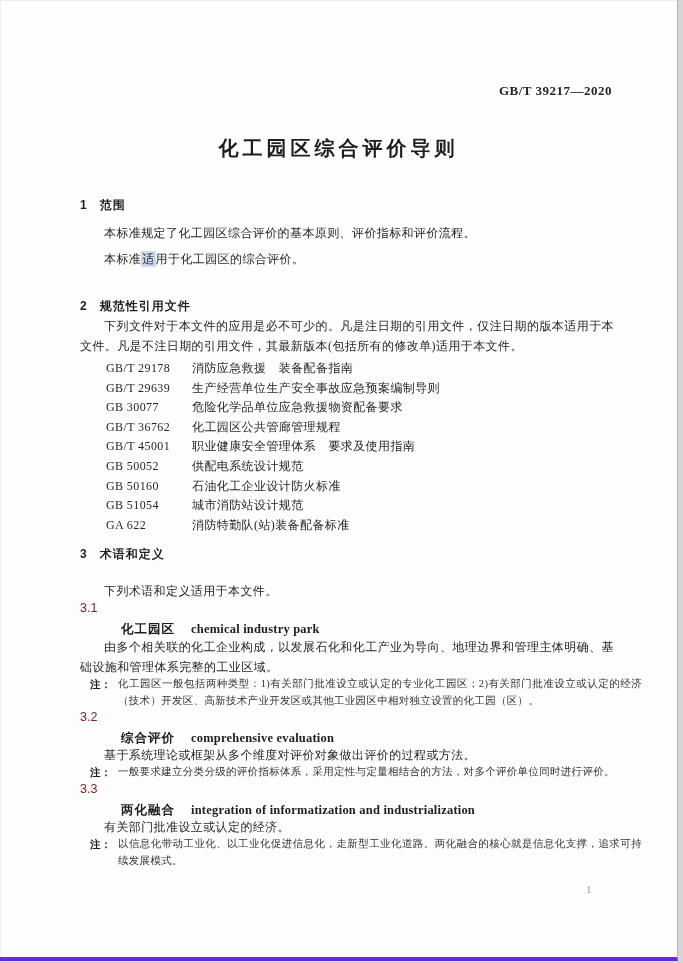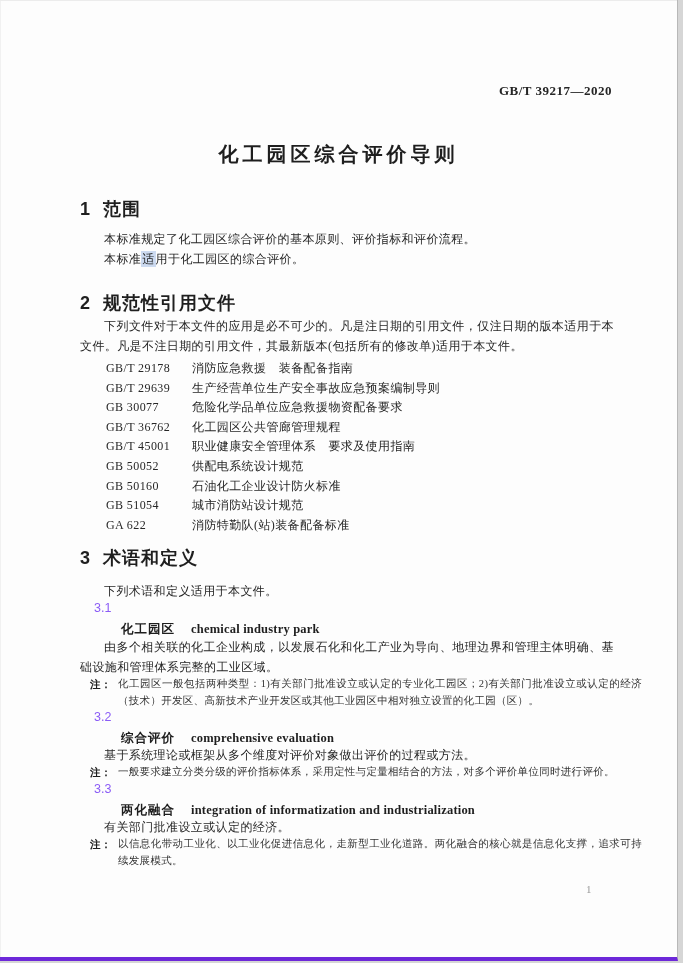--- a/index.html
+++ b/index.html
@@ -30,35 +30,35 @@
     font-size: 13px;
     font-weight: bold;
     letter-spacing: 0.5px;
     white-space: nowrap;
   }
   .doc-title {
     position: absolute;
     top: 135px;
     left: 0;
     right: 0;
-    margin: 6px;
+    margin: 0;
     text-align: center;
     font-family: Liberation Serif, serif;
     font-weight: bold;
     font-size: 20px;
     letter-spacing: 4px;
     color: #1e1e1e;
   }
   .sec-heading {
     position: absolute;
     left: 80px;
     margin: 0;
     font-family: "Liberation Sans", "DejaVu Sans", sans-serif;
     font-weight: bold;
-    font-size: 18px;
+    font-size: 12px;
     letter-spacing: 1px;
     color: #1f1f1f;
     white-space: nowrap;
   }
   .sec-heading .sec-num { margin-right: 13px; letter-spacing: 0; }
   .body-text {
     position: absolute;
     left: 80px;
     width: 534px;
     margin: 0;
@@ -81,24 +81,24 @@
     list-style: none;
     font-size: 12px;
     line-height: 19.6px;
     letter-spacing: 0.4px;
     white-space: nowrap;
   }
   .ref-code { display: inline-block; min-width: 72px; }
   .ref-title { margin-left: 14px; }
   .sub-num {
     position: absolute;
-    left: 94px;
+    left: 80px;
     font-family: "Liberation Sans", "DejaVu Sans", sans-serif;
     font-size: 12.5px;
-    color: #8b5cf6;
+    color: #7f1d1d;
   }
   .term-name {
     position: absolute;
     left: 106px;
     white-space: nowrap;
     margin-left: 15px;
   }
   .term-zh {
     font-family: "Liberation Sans", "DejaVu Sans", sans-serif;
     font-weight: bold;
@@ -145,24 +145,24 @@
 
 <div class="page">
 
   <div class="doc-number">GB/T 39217—2020</div>
 
   <h1 class="doc-title">化工园区综合评价导则</h1>
 
   <h2 class="sec-heading" style="top:197px">
     <span class="sec-num">1</span><span class="sec-label">范围</span>
   </h2>
-  <p class="body-text" style="top:230px">本标准规定了化工园区综合评价的基本原则、评价指标和评价流程。</p>
+  <p class="body-text" style="top:224px">本标准规定了化工园区综合评价的基本原则、评价指标和评价流程。</p>
   <p class="body-text" style="top:250px"><span>本标准</span><span class="hl">适</span><span>用于化工园区的综合评价。</span></p>
 
-  <h2 class="sec-heading" style="top:291px">
+  <h2 class="sec-heading" style="top:298px">
     <span class="sec-num">2</span><span class="sec-label">规范性引用文件</span>
   </h2>
   <p class="body-text" style="top:317px">下列文件对于本文件的应用是必不可少的。凡是注日期的引用文件，仅注日期的版本适用于本文件。凡是不注日期的引用文件，其最新版本(包括所有的修改单)适用于本文件。</p>
 
   <ul class="refs">
     <li><span class="ref-code">GB/T 29178</span><span class="ref-title">消防应急救援　装备配备指南</span></li>
     <li><span class="ref-code">GB/T 29639</span><span class="ref-title">生产经营单位生产安全事故应急预案编制导则</span></li>
     <li><span class="ref-code">GB 30077</span><span class="ref-title">危险化学品单位应急救援物资配备要求</span></li>
     <li><span class="ref-code">GB/T 36762</span><span class="ref-title">化工园区公共管廊管理规程</span></li>
     <li><span class="ref-code">GB/T 45001</span><span class="ref-title">职业健康安全管理体系　要求及使用指南</span></li>

